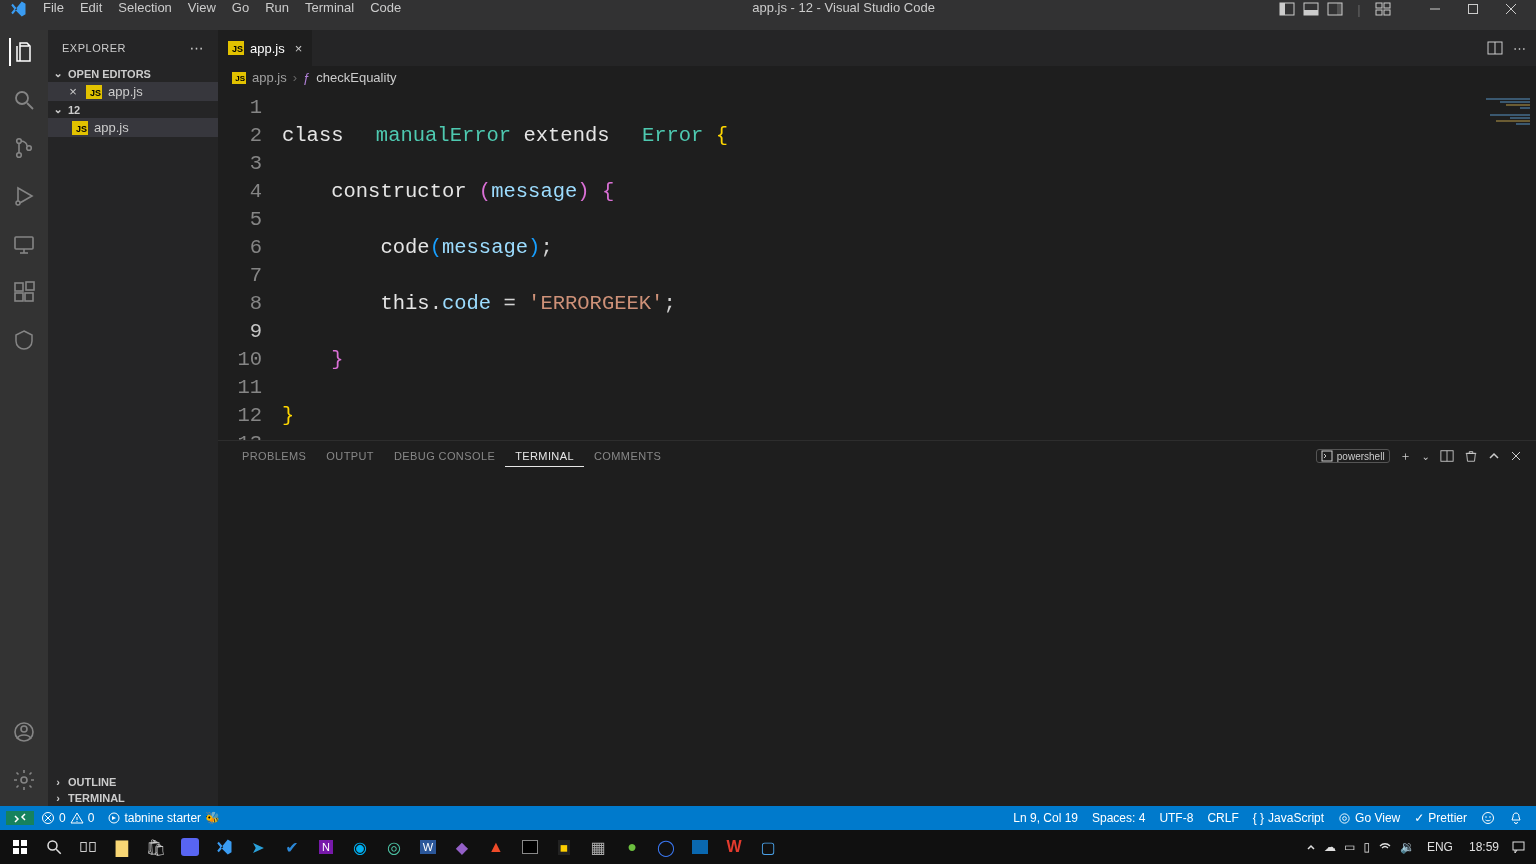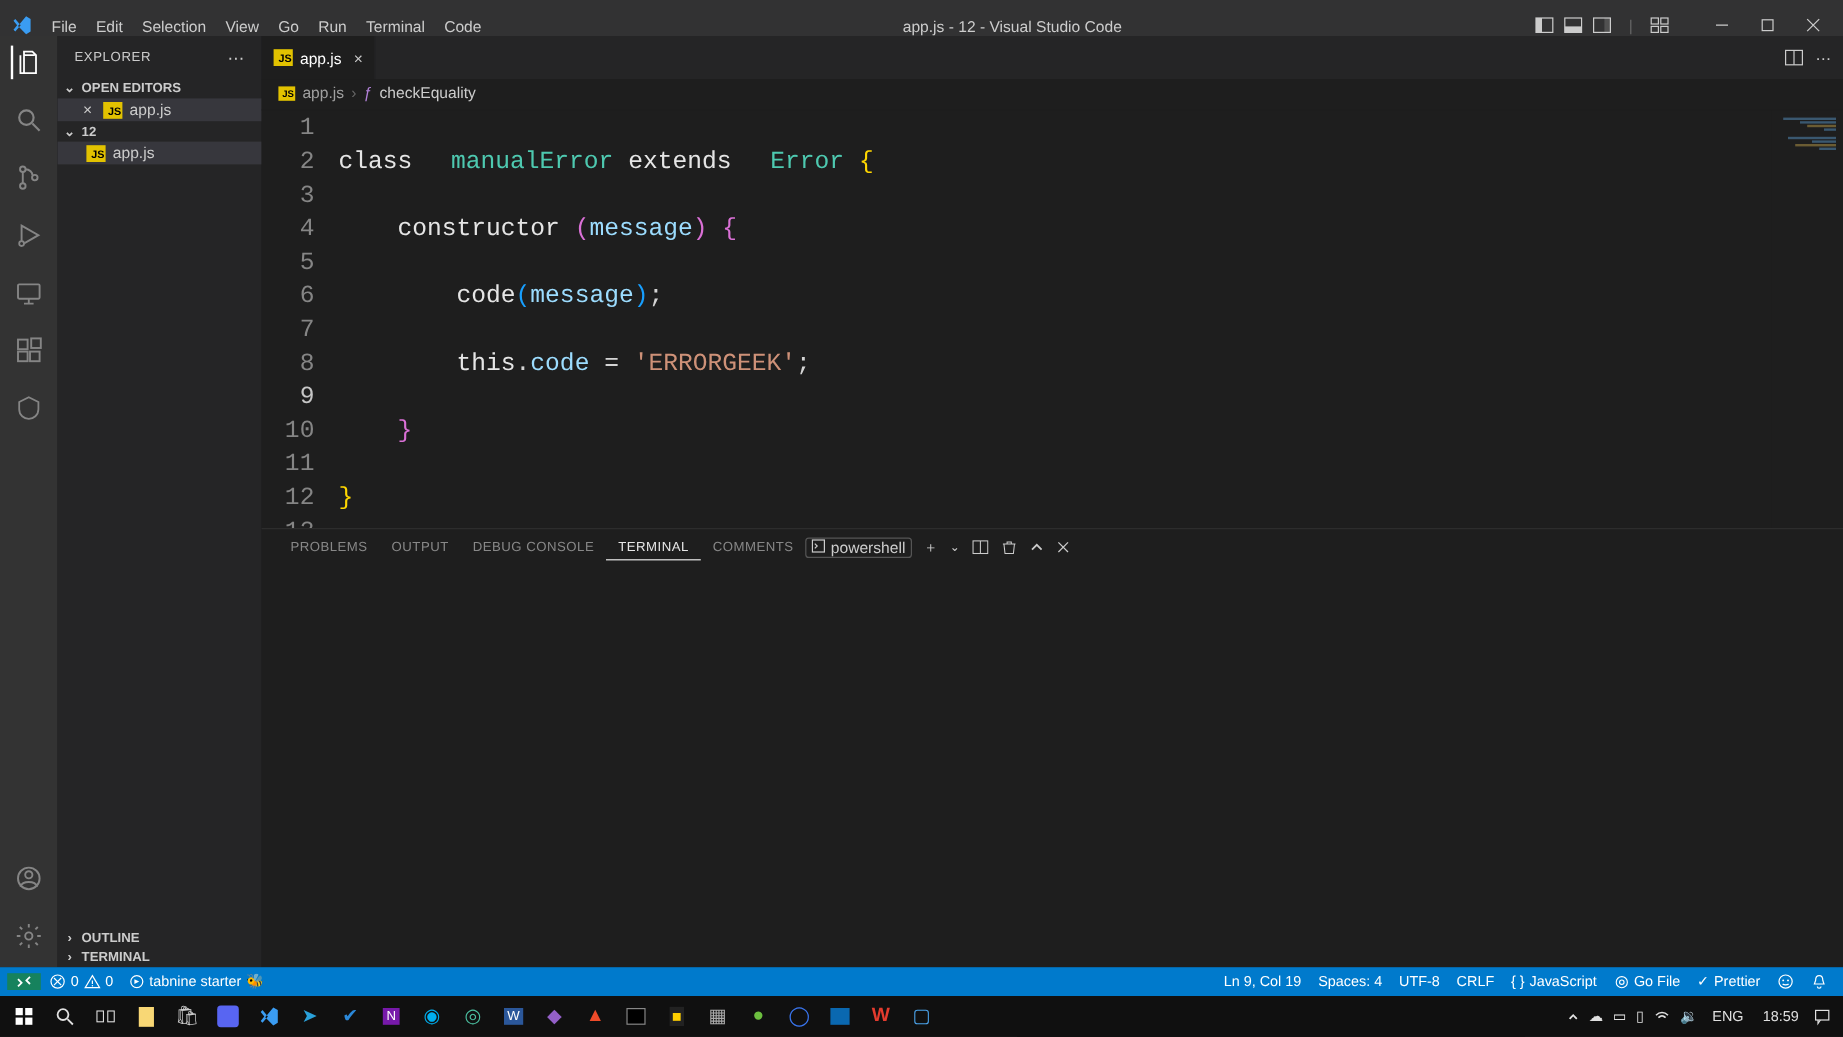--- a/index.html
+++ b/index.html
@@ -13,21 +13,21 @@
     display: flex;
     flex-direction: column;
     width: 1536px;
     height: 864px;
   }
   
   .titlebar {
     height: 30px;
     background: #323233;
     display: flex;
-    align-items: flex-end;
+    align-items: flex-start;
     color: #cccccc;
     font-size: 13px;
   }
   .titlebar .logo { width: 35px; display: flex; justify-content: center; align-items: center; }
   .titlebar .menu { display: flex; }
   .titlebar .menu span { padding: 0 8px; cursor: pointer; }
   .titlebar .title { flex: 1; text-align: center; color: #cccccc; }
   .titlebar .controls { display: flex; align-items: center; gap: 8px; padding-right: 6px; }
   .layout-icons { display: flex; gap: 6px; margin-right: 16px; }
   .layout-icons span, .window-btns span {
@@ -159,33 +159,33 @@
     background: #1e1e1e;
   }
   .mm-line { position: absolute; right: 6px; height: 2px; background: #3a5870; }
   .mm-lineb { position: absolute; right: 6px; height: 2px; background: #6b5c33; }
 
   
   .panel {
     height: 366px;
     background: #1e1e1e;
     border-top: 1px solid #2d2d2d;
-    display: flex; flex-direction: row;
+    display: flex; flex-direction: column;
   }
   .panel-tabs {
     display: flex; align-items: center;
     font-size: 11px; color: #888;
     padding: 0 14px;
     height: 30px;
   }
   .panel-tabs .ptab { padding: 0 10px; cursor: pointer; letter-spacing: 0.4px; }
   .panel-tabs .ptab.active { color: #e7e7e7; border-bottom: 1px solid #e7e7e7; padding-bottom: 4px; margin-bottom: -5px; }
   .panel-tabs .spacer { flex: 1; }
   .panel-tabs .term-actions { display: flex; align-items: center; gap: 10px; color: #ccc; font-size: 12px; }
-  .panel-tabs .term-actions .ps { border: 1px solid #555; border-radius: 3px; padding: 0 4px; font-size: 13px; display: flex; align-items: flex-start; gap: 4px; }
+  .panel-tabs .term-actions .ps { border: 1px solid #555; border-radius: 3px; padding: 0 4px; font-size: 10px; display: flex; align-items: center; gap: 4px; }
 
   .terminal {
     flex: 1;
     font-family: Consolas, monospace;
     font-size: 14px;
     color: #cccccc;
     padding: 6px 14px;
     position: relative;
   }
   .terminal .cursor {
@@ -563,21 +563,21 @@
   <div class="seg">CRLF</div>
   <div class="seg">
     <span>{ }</span>
       <span>JavaScript</span>
   </div>
   <div class="seg">
     <svg width="13" height="13" viewBox="0 0 14 14">
         <circle cx="7" cy="7" r="5" fill="none" stroke="#fff"></circle>
         <circle cx="7" cy="7" r="2" fill="none" stroke="#fff"></circle>
       </svg>
-    <span>Go File</span>
+    <span>Go View</span>
   </div>
   <div class="seg">
     <span>✓</span>
       <span>Prettier</span>
   </div>
   <div class="seg">
     <svg width="14" height="14" viewBox="0 0 14 14">
         <circle cx="7" cy="7" r="5.5" fill="none" stroke="#fff"></circle>
         <circle cx="5" cy="6" r="0.8" fill="#fff"></circle>
         <circle cx="9" cy="6" r="0.8" fill="#fff"></circle>

